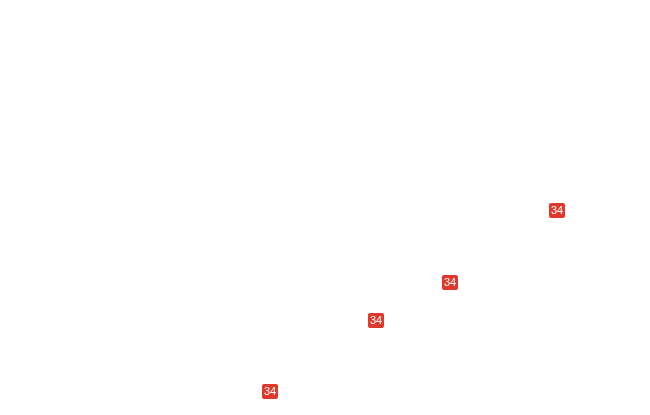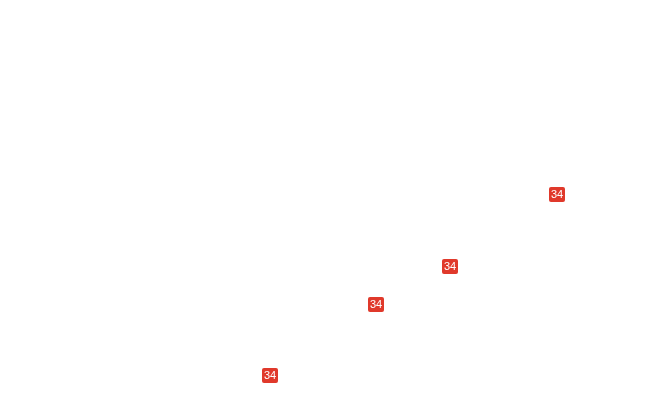--- a/index.html
+++ b/index.html
@@ -25,20 +25,21 @@
     color: #ffffff;
     font-family: "Liberation Sans", sans-serif;
     font-size: 11px;
     line-height: 13px;
     font-weight: 400;
     text-align: center;
     border-radius: 2px;
     padding: 1px 2px;
     white-space: nowrap;
     box-sizing: border-box;
+    margin-top: 16px;
   }
 </style>
 </head>
 <body>
 
 <div id="canvas">
   <div class="marker" style="left:549px; top:187px;">34</div>
   <div class="marker" style="left:442px; top:259px;">34</div>
   <div class="marker" style="left:368px; top:297px;">34</div>
   <div class="marker" style="left:262px; top:368px;">34</div>

